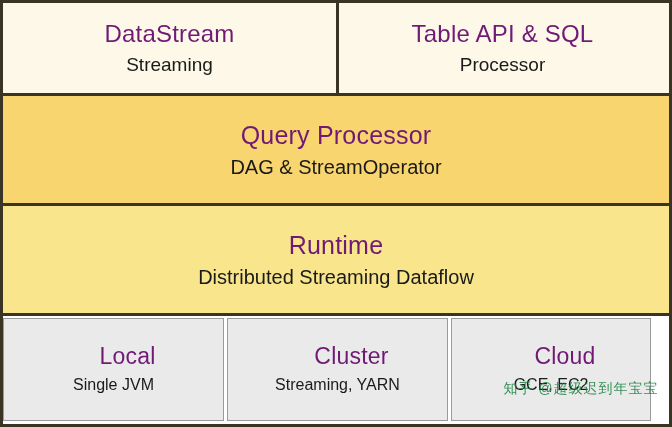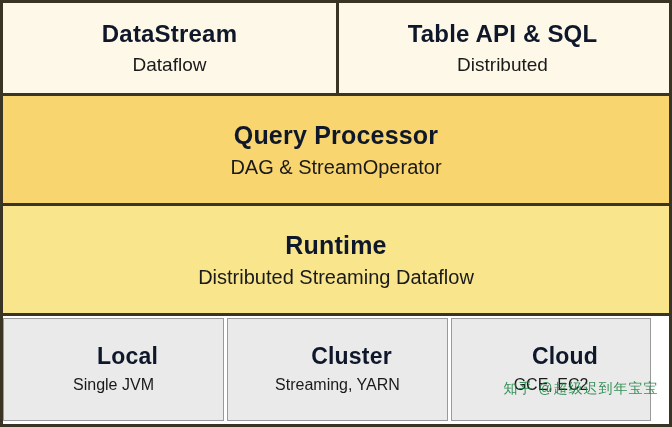--- a/index.html
+++ b/index.html
@@ -42,22 +42,22 @@
     box-sizing: border-box;
     display: flex;
     flex-direction: column;
     align-items: center;
     justify-content: center;
     height: 100%;
     overflow: hidden;
   }
 
   .cell-title {
-    font-weight: bold;
-    color: #0f172a;
+    font-weight: normal;
+    color: #701a75;
     letter-spacing: 0.2px;
     line-height: 1.12;
     text-align: center;
   }
 
   .cell-sub {
     color: #1a1a1a;
     line-height: 1.15;
     text-align: center;
   }
@@ -133,25 +133,25 @@
   }
 </style>
 </head>
 <body>
 
 <div id="stack-diagram">
 
   <div class="layer-row row-api">
     <div class="cell cell-datastream">
       <div class="cell-title">DataStream</div>
-      <div class="cell-sub">Dataflow</div>
+      <div class="cell-sub">Streaming</div>
     </div>
     <div class="cell cell-tableapi">
       <div class="cell-title">Table API &amp; SQL</div>
-      <div class="cell-sub">Distributed</div>
+      <div class="cell-sub">Processor</div>
     </div>
   </div>
 
   <div class="layer-row row-query">
     <div class="cell">
       <div class="cell-title">Query Processor</div>
       <div class="cell-sub">DAG &amp; StreamOperator</div>
     </div>
   </div>
 

